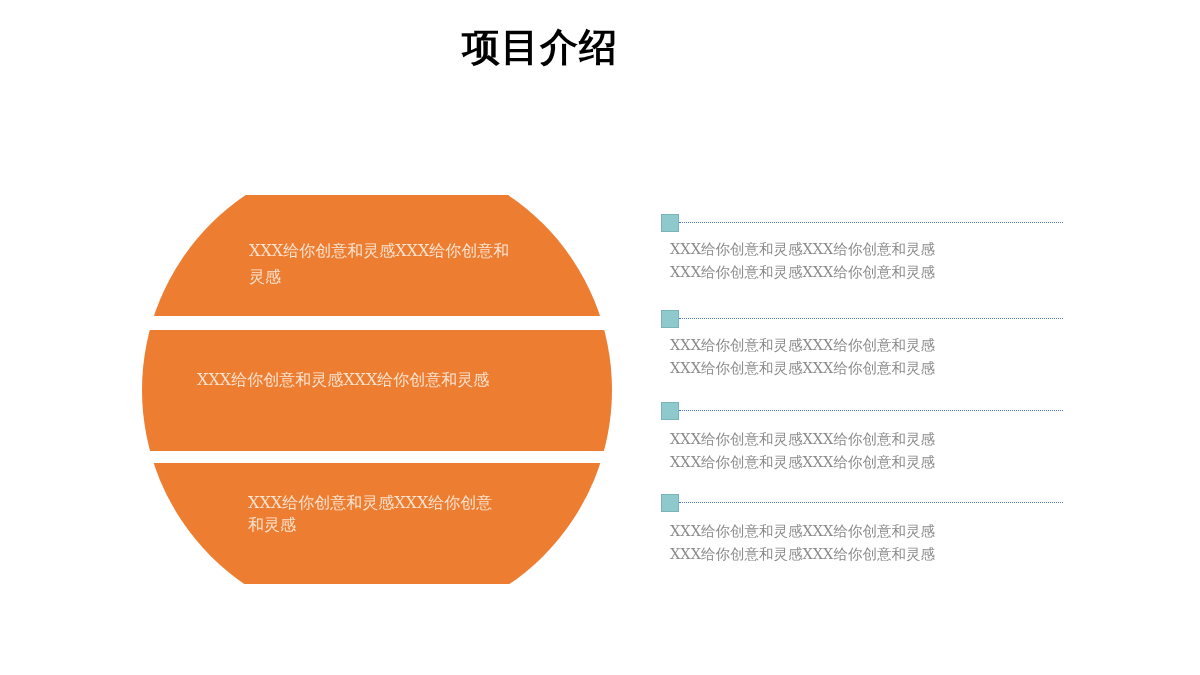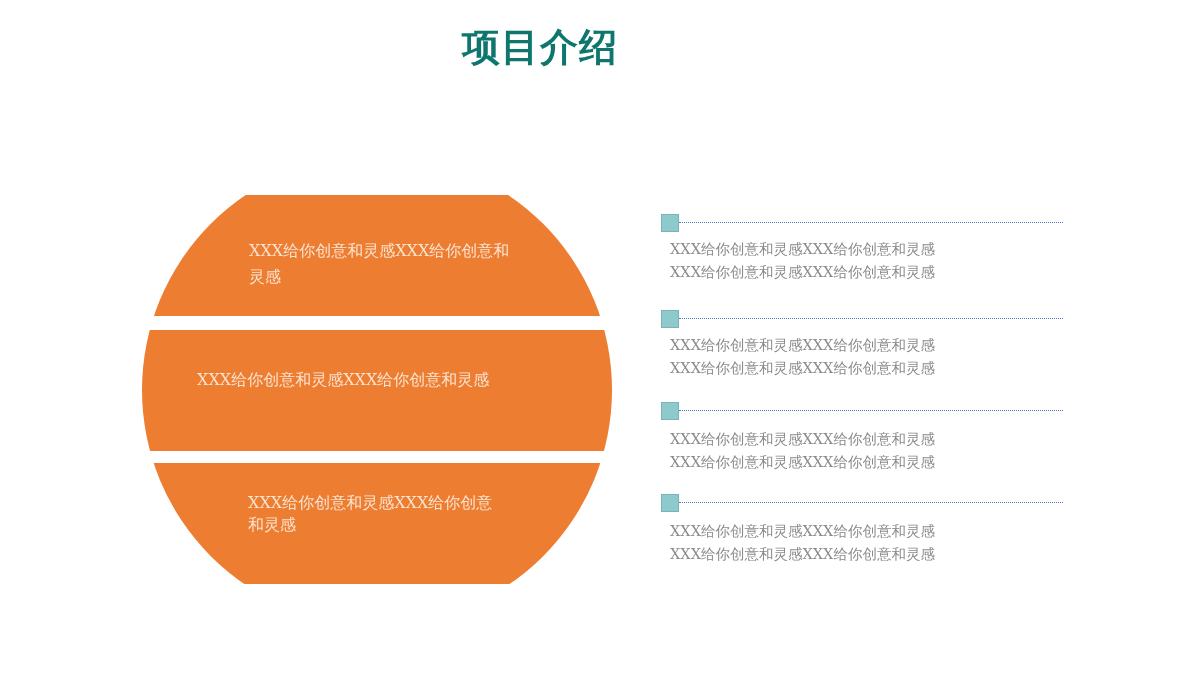--- a/index.html
+++ b/index.html
@@ -1,20 +1,20 @@
 <!DOCTYPE html>
 <html><head>
 <meta charset="utf-8">
 <style>
   html, body { margin:0; padding:0; }
   body { width:1200px; height:675px; background:#ffffff; position:relative; overflow:hidden;
          font-family: "DejaVu Serif", "Liberation Serif", serif; }
   .title { position:absolute; left:0; width:1080px; top:22px; text-align:center;
            font-family: "DejaVu Sans", "Liberation Sans", sans-serif; font-weight:bold;
-           font-size:38px; color:#0f766e; letter-spacing:1px; }
+           font-size:38px; color:#000000; letter-spacing:1px; }
   .disc { position:absolute; left:0; top:0; width:1200px; height:675px; }
   .band-text { position:absolute; color:#fbe3d0; font-size:16px; line-height:26px; }
   .band1 { left:249px; top:238px; width:270px; }
   .band2 { left:197px; top:367px; width:340px; white-space:nowrap; }
   .band3 { left:248px; top:492px; width:260px; line-height:22px; }
   .item { position:absolute; left:661px; width:402px; }
   .marker { position:absolute; left:0; top:0; width:16px; height:16px; background:#8ecacd;
             border:1px solid #7ab4b8; }
   .rule { position:absolute; left:18px; top:8px; width:384px; height:0;
           border-top:1px dotted #4f7ac4; }

